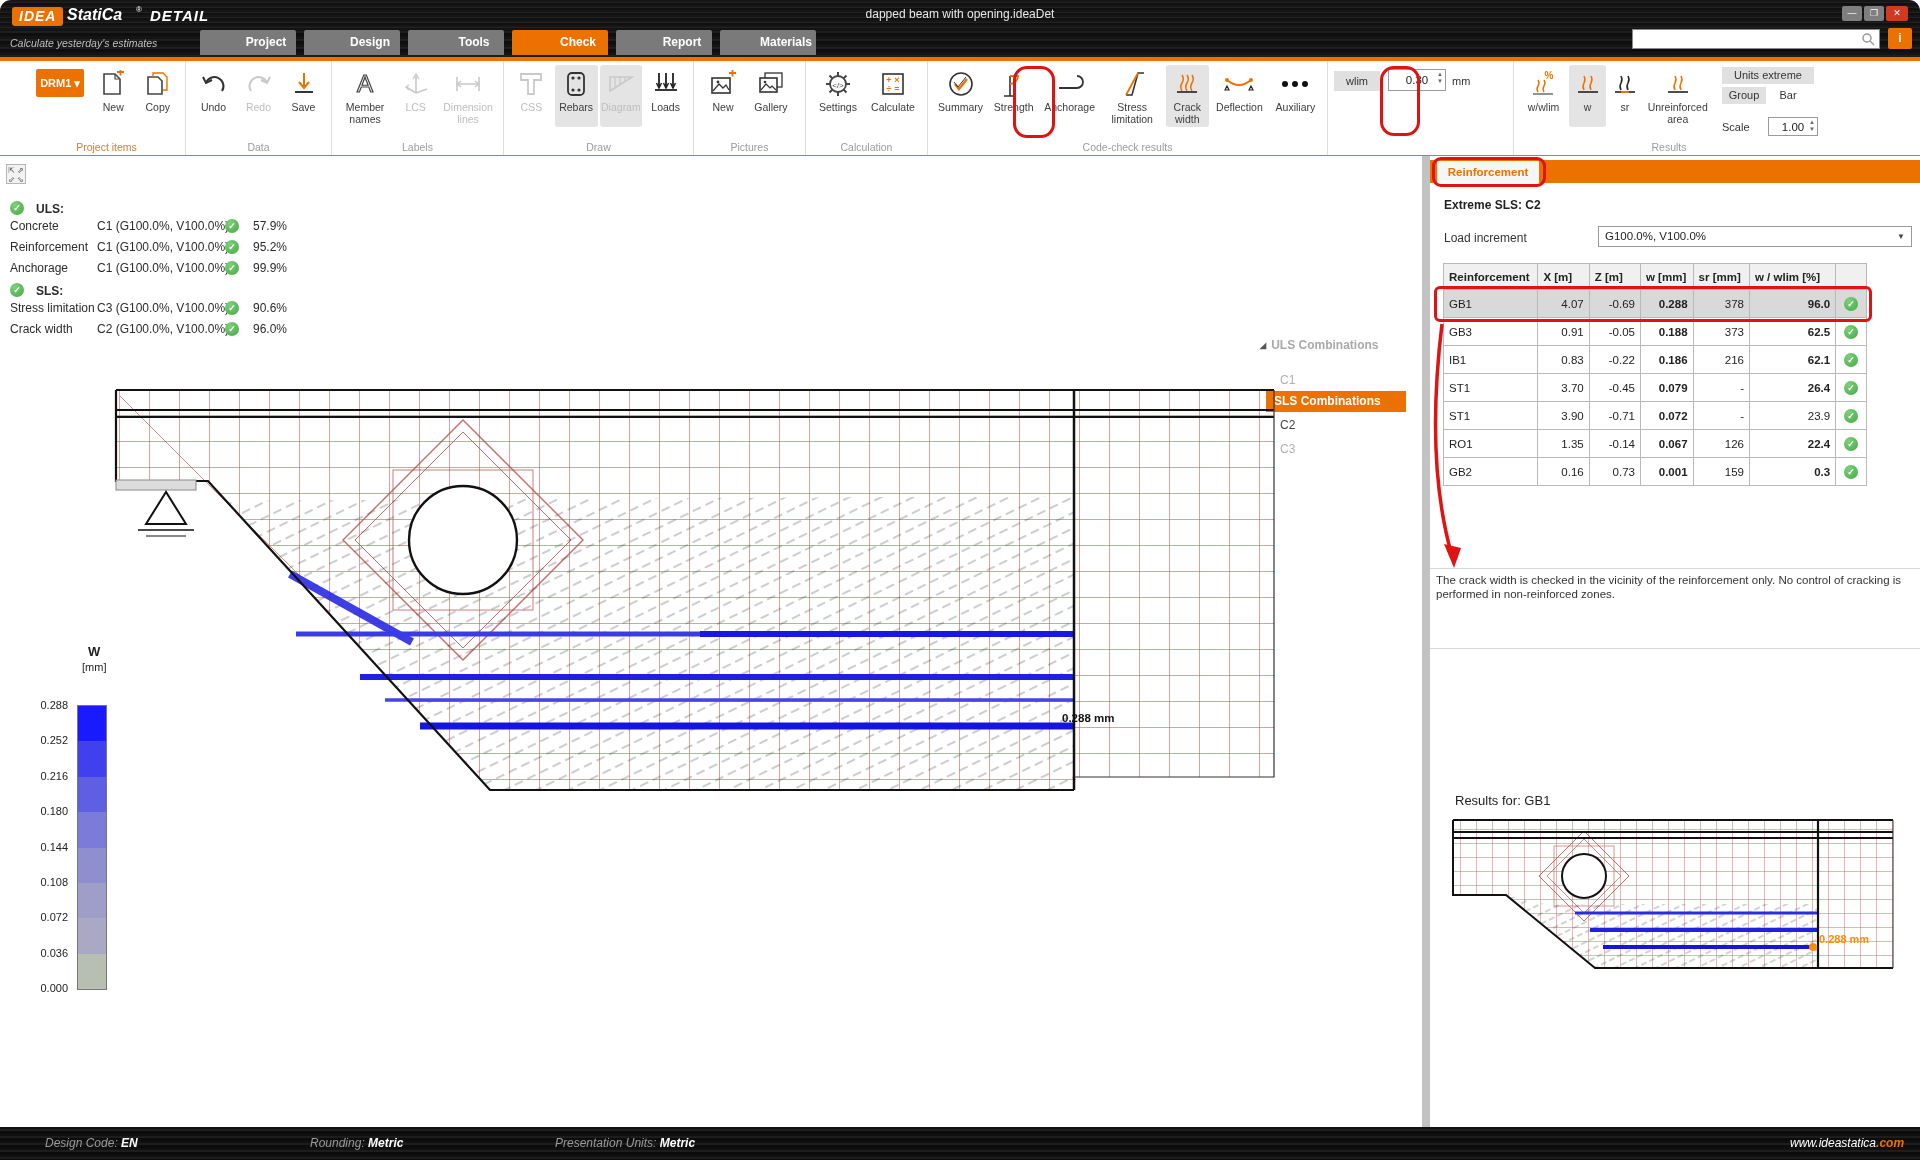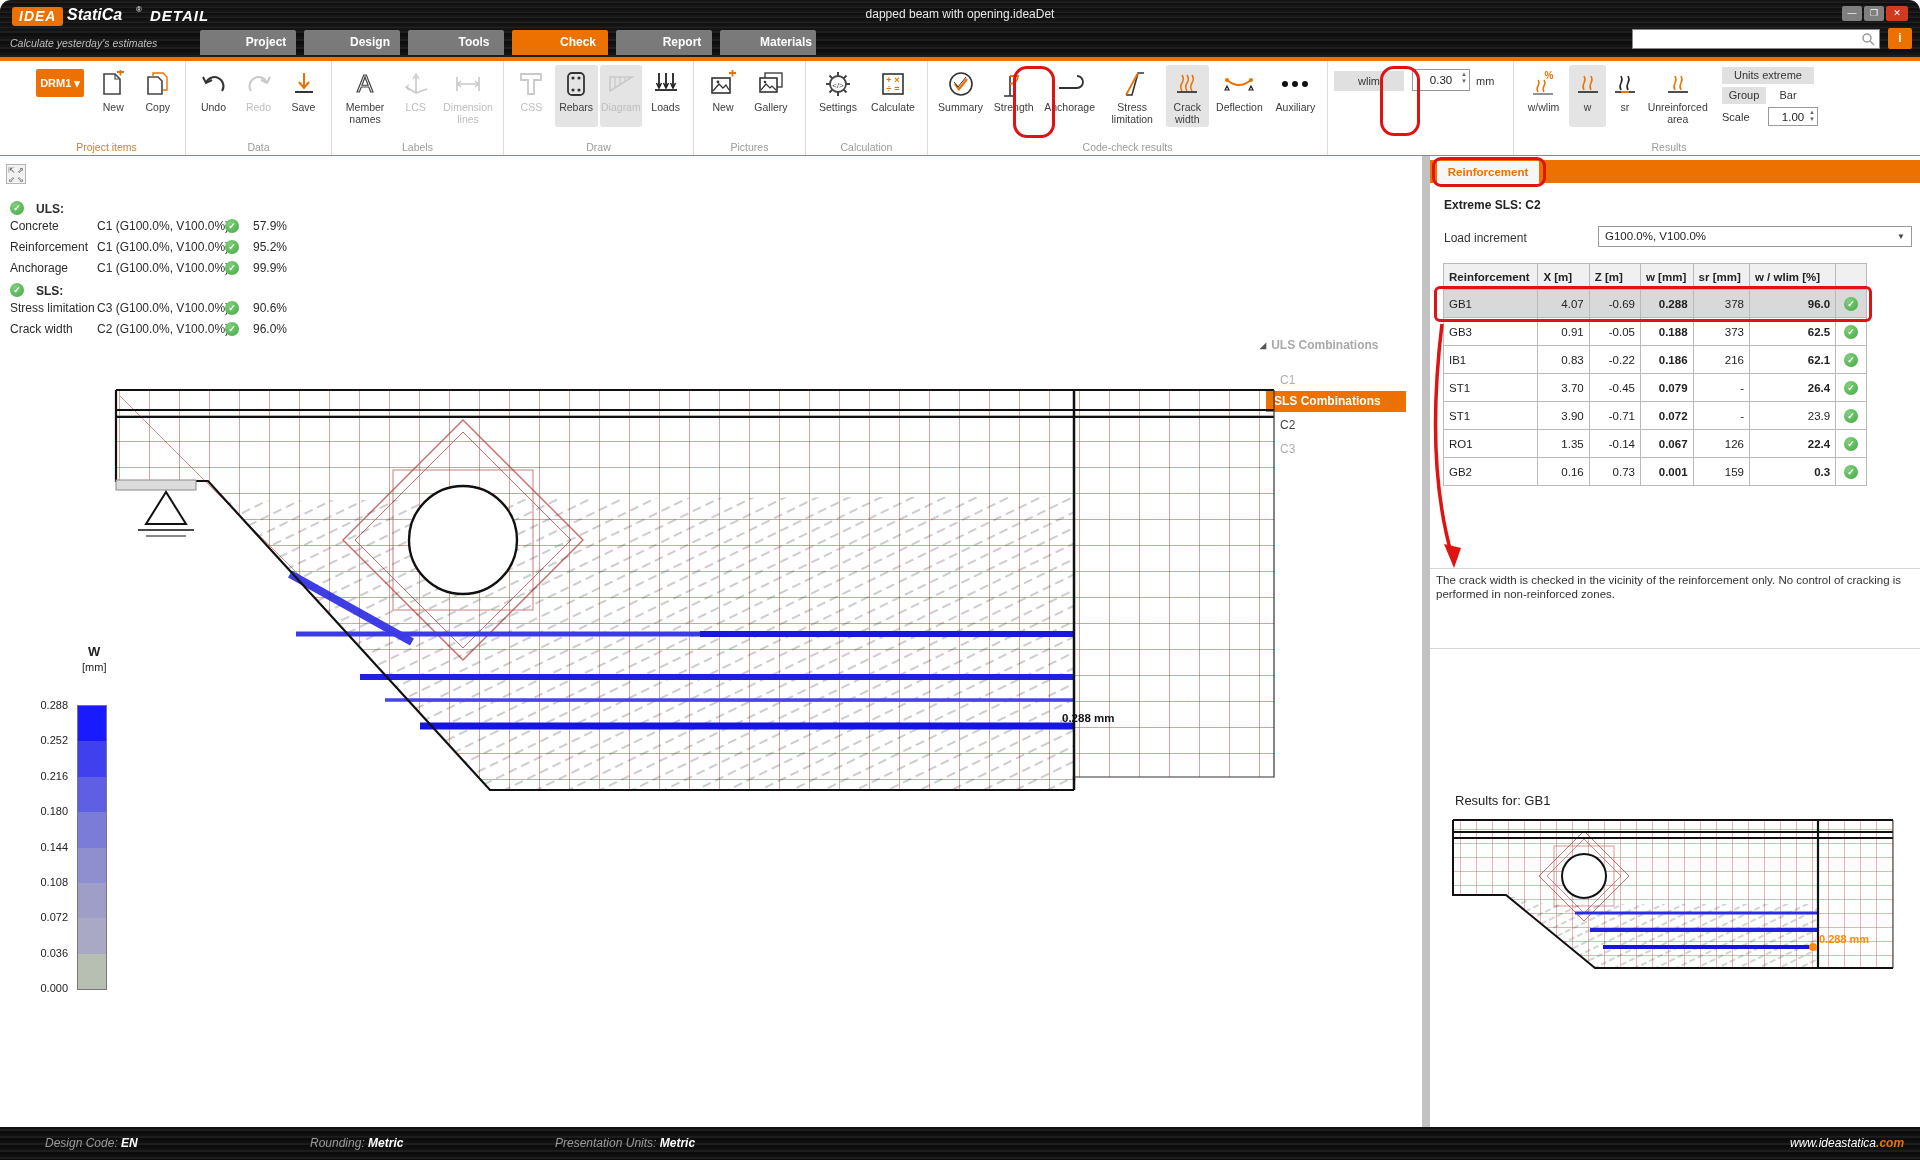--- a/index.html
+++ b/index.html
@@ -394,21 +394,21 @@
             <circle cx="16" cy="8" r="3" fill="#111"></circle>
             <circle cx="26" cy="8" r="3" fill="#111"></circle>
           </svg>
       </span>
         <span class="lbl">Auxiliary</span>
     </div>
     <span class="rgroup-label">Code-check results</span>
   </div>
 
   <div class="rgroup" style="width:186px; padding-top:8px">
-    <div class="graybtn" style="width:70px; height:20px; line-height:20px; margin-top:2px">wlim</div>
+    <div class="graybtn" style="width:46px; height:20px; line-height:20px; margin-top:2px">wlim</div>
     <div class="spin" style="width:58px; height:22px; margin-left:6px">
       <span>0.30</span>
       <span class="arrows">▲<br>▼</span>
     </div>
     <span class="unit" style="margin:6px 0 0 4px">mm</span>
   </div>
 
   <div class="rgroup" style="width:310px; border-right:none">
     <div class="rbtn" style="width:48px">
       <span class="icon">
@@ -443,21 +443,21 @@
       <span class="icon">
         <svg width="26" height="28" viewBox="0 0 26 28">
             <path d="M10,6 q2,3.5 0,7 q-2,3.5 0,7 M16,6 q2,3.5 0,7 q-2,3.5 0,7" fill="none" stroke="#ed7100" stroke-width="1.5"></path>
             <path d="M3,22 h20" stroke="#222" stroke-width="1.6"></path>
           </svg>
       </span>
         <span class="lbl">Unreinforced area</span>
     </div>
     <div style="margin-left:8px; margin-top:2px">
       <div class="graybtn" style="width:92px; height:17px; line-height:17px; margin-bottom:3px">Units extreme</div>
-      <div style="display:flex; gap:0; margin-bottom:3px">
+      <div style="display:flex; gap:0; margin-bottom:13px">
         <div class="graybtn" style="width:44px; height:17px; line-height:17px">Group</div>
         <div style="width:44px; height:17px; line-height:17px; font-size:11px; color:#333; text-align:center">Bar</div>
       </div>
       <div style="display:flex; gap:4px; align-items:center">
         <span style="font-size:11px; color:#333; width:42px">Scale</span>
         <div class="spin" style="width:50px; height:19px">
           <span>1.00</span>
           <span class="arrows">▲<br>▼</span>
         </div>
       </div>

